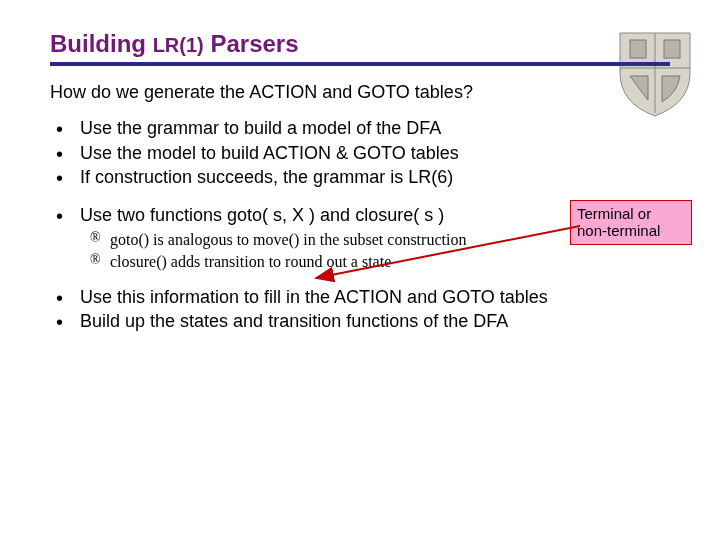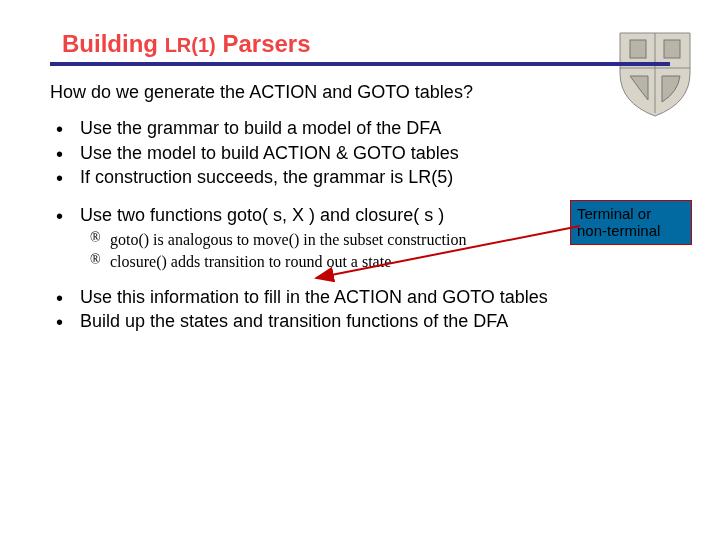--- a/index.html
+++ b/index.html
@@ -15,22 +15,22 @@
   .slide {
     padding: 30px 50px 0 50px;
     position: relative;
   }
   .title-row {
     position: relative;
     margin-bottom: 6px;
   }
   .title {
     font-size: 24px;
-    color: #ef4444;
-    margin: 0 0 4px 12px;
+    color: #701a75;
+    margin: 0 0 4px 0;
   }
   .title .smallcaps {
     font-size: 20px;
   }
   .rule {
     border: none;
     border-top: 4px solid #2a2a8a;
     margin: 0;
     width: 100%;
   }
@@ -83,21 +83,21 @@
   }
   .annotation {
     position: absolute;
     right: 28px;
     top: 200px;
     width: 108px;
     border: 1.5px solid #c00000;
     padding: 4px 6px;
     font-size: 15px;
     line-height: 1.15;
-    background: #0369a1;
+    background: #f9a8d4;
   }
   .arrow-svg {
     position: absolute;
     left: 310px;
     top: 214px;
     pointer-events: none;
   }
   .crest {
     position: absolute;
     right: 20px;
@@ -130,21 +130,21 @@
     </h1>
     <hr class="rule">
   </div>
 
   <div class="content">
 
     <p class="para">How do we generate the ACTION and GOTO tables?</p>
     <ul class="bullet-list">
       <li>Use the grammar to build a model of the DFA</li>
       <li>Use the model to build ACTION &amp; GOTO tables</li>
-      <li>If construction succeeds, the grammar is LR(5)</li>
+      <li>If construction succeeds, the grammar is LR(6)</li>
     </ul>
 
     <ul class="bullet-list" style="margin-bottom:2px">
       <li>Use two functions goto( s, X )  and closure( s )</li>
     </ul>
     <ul class="sub-list">
       <li>goto() is analogous to move() in the subset construction</li>
       <li>closure() adds transition to round out a state</li>
     </ul>
     <ul class="bullet-list">

